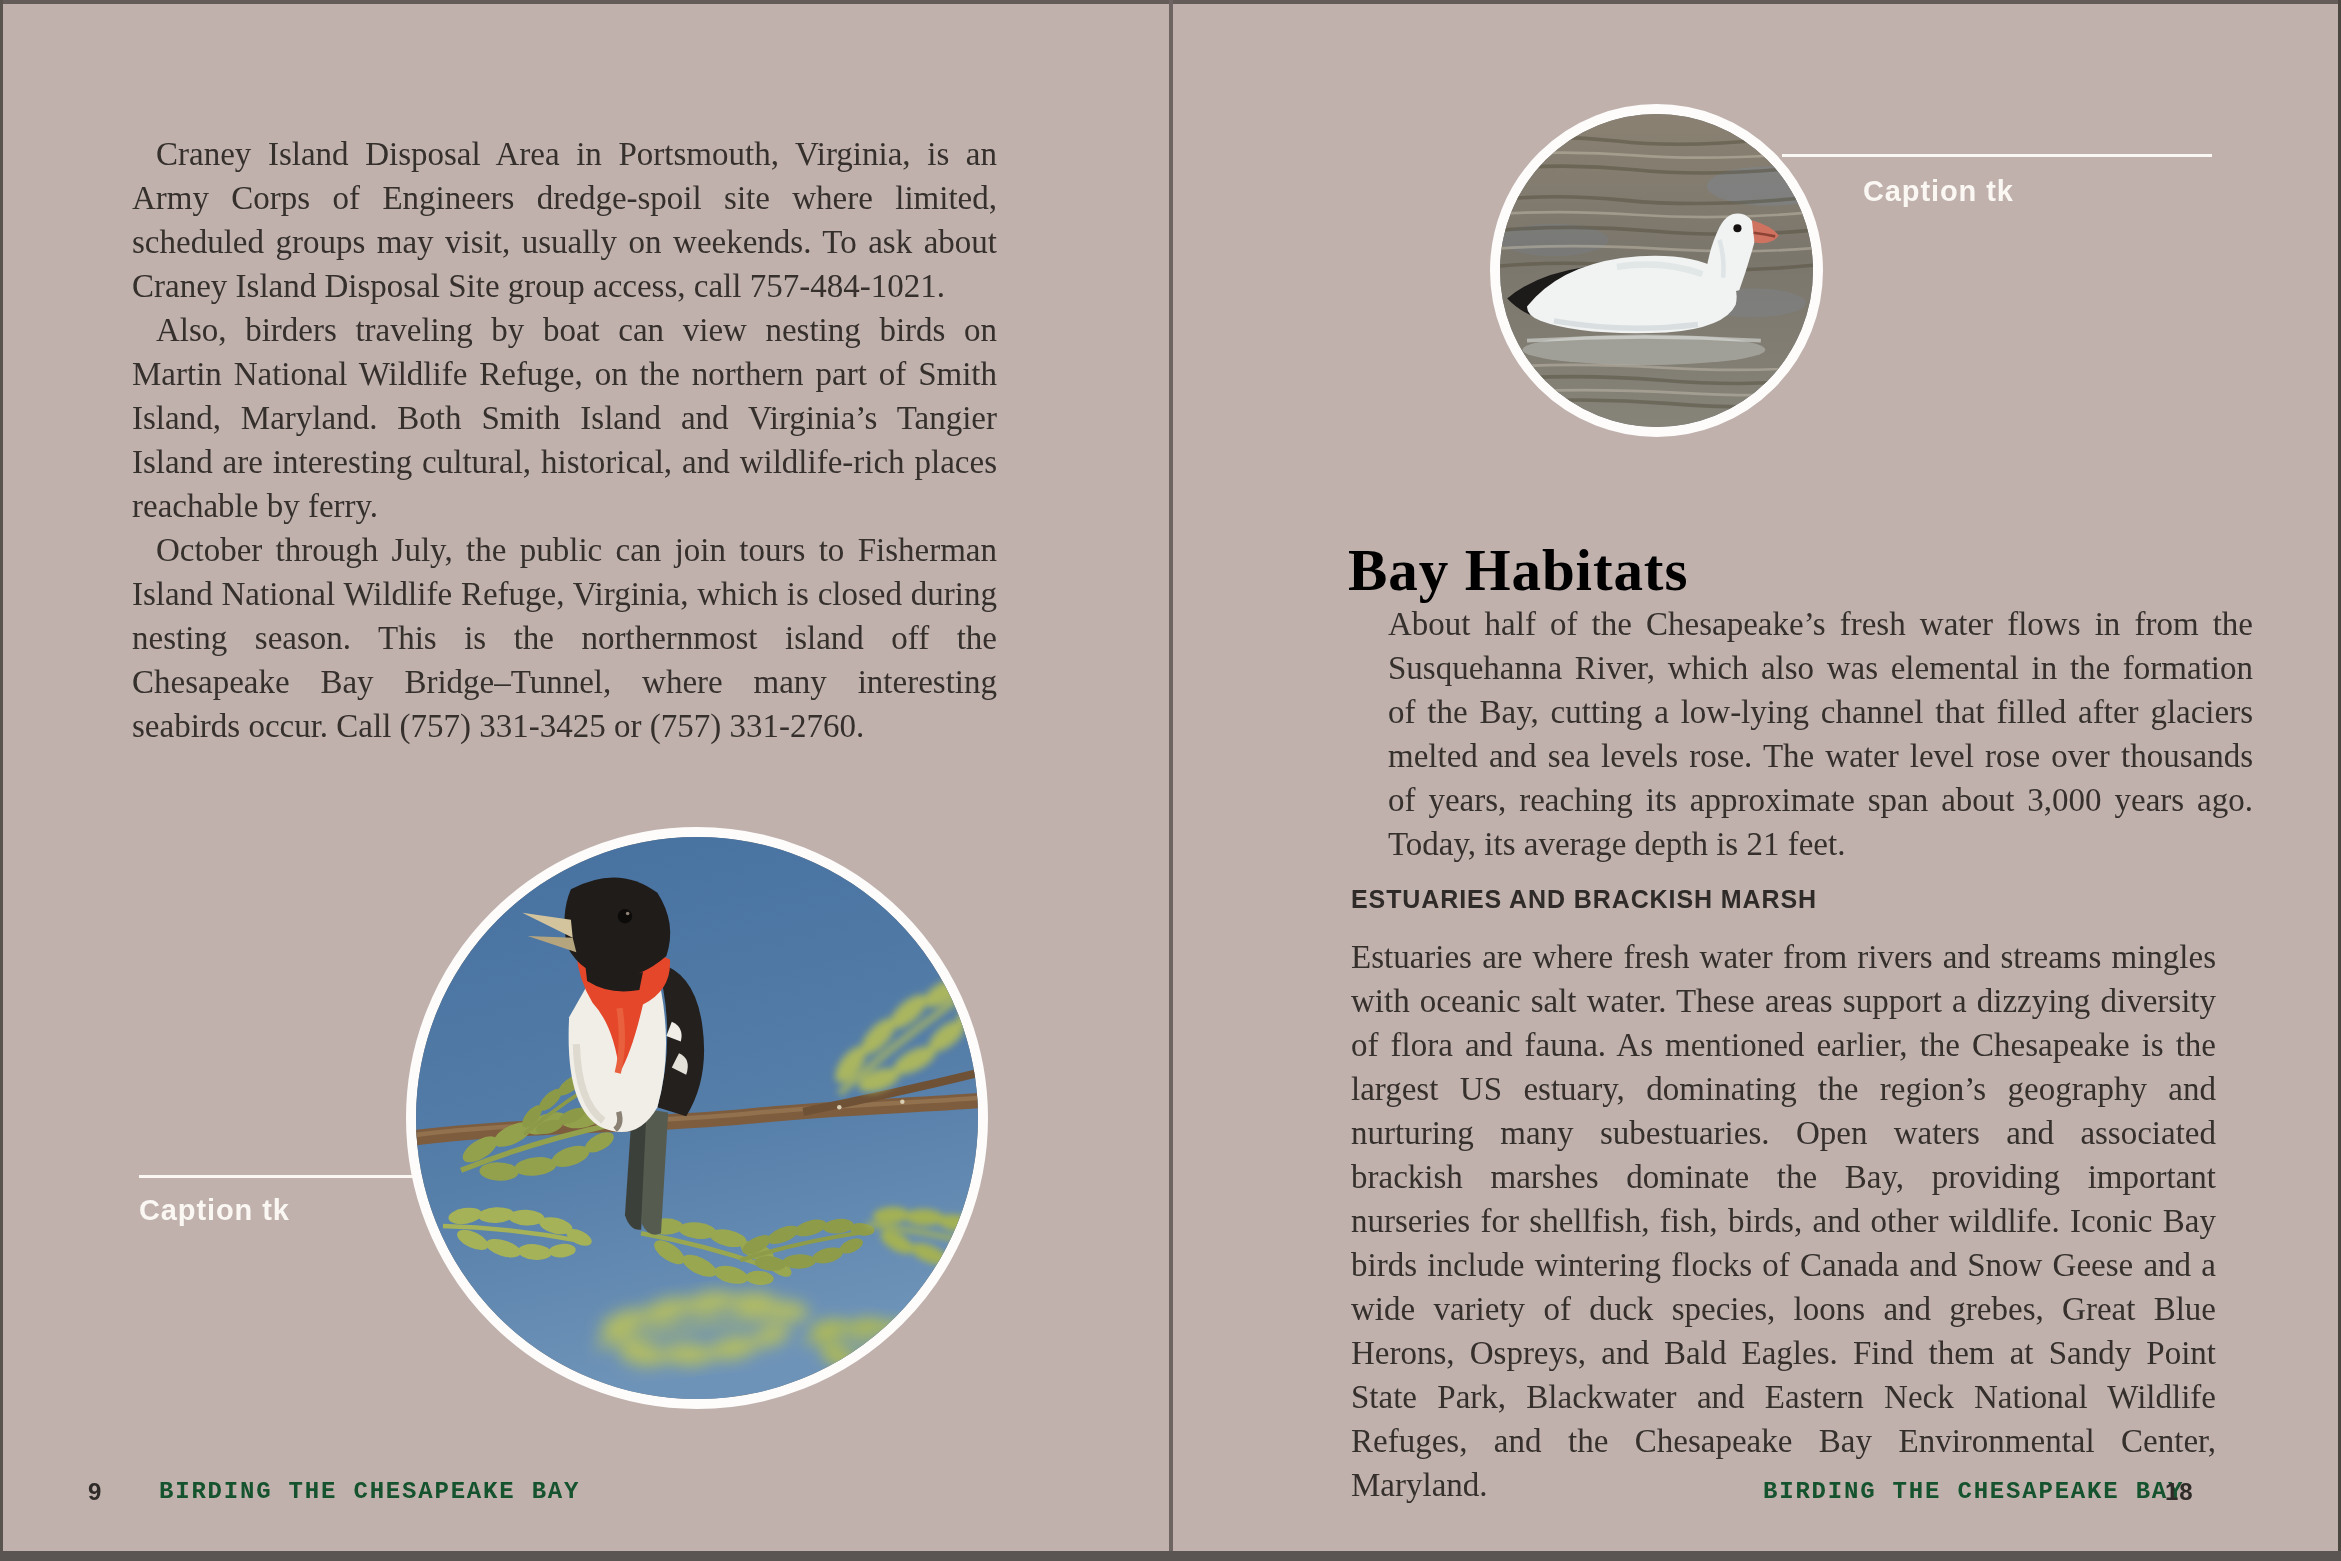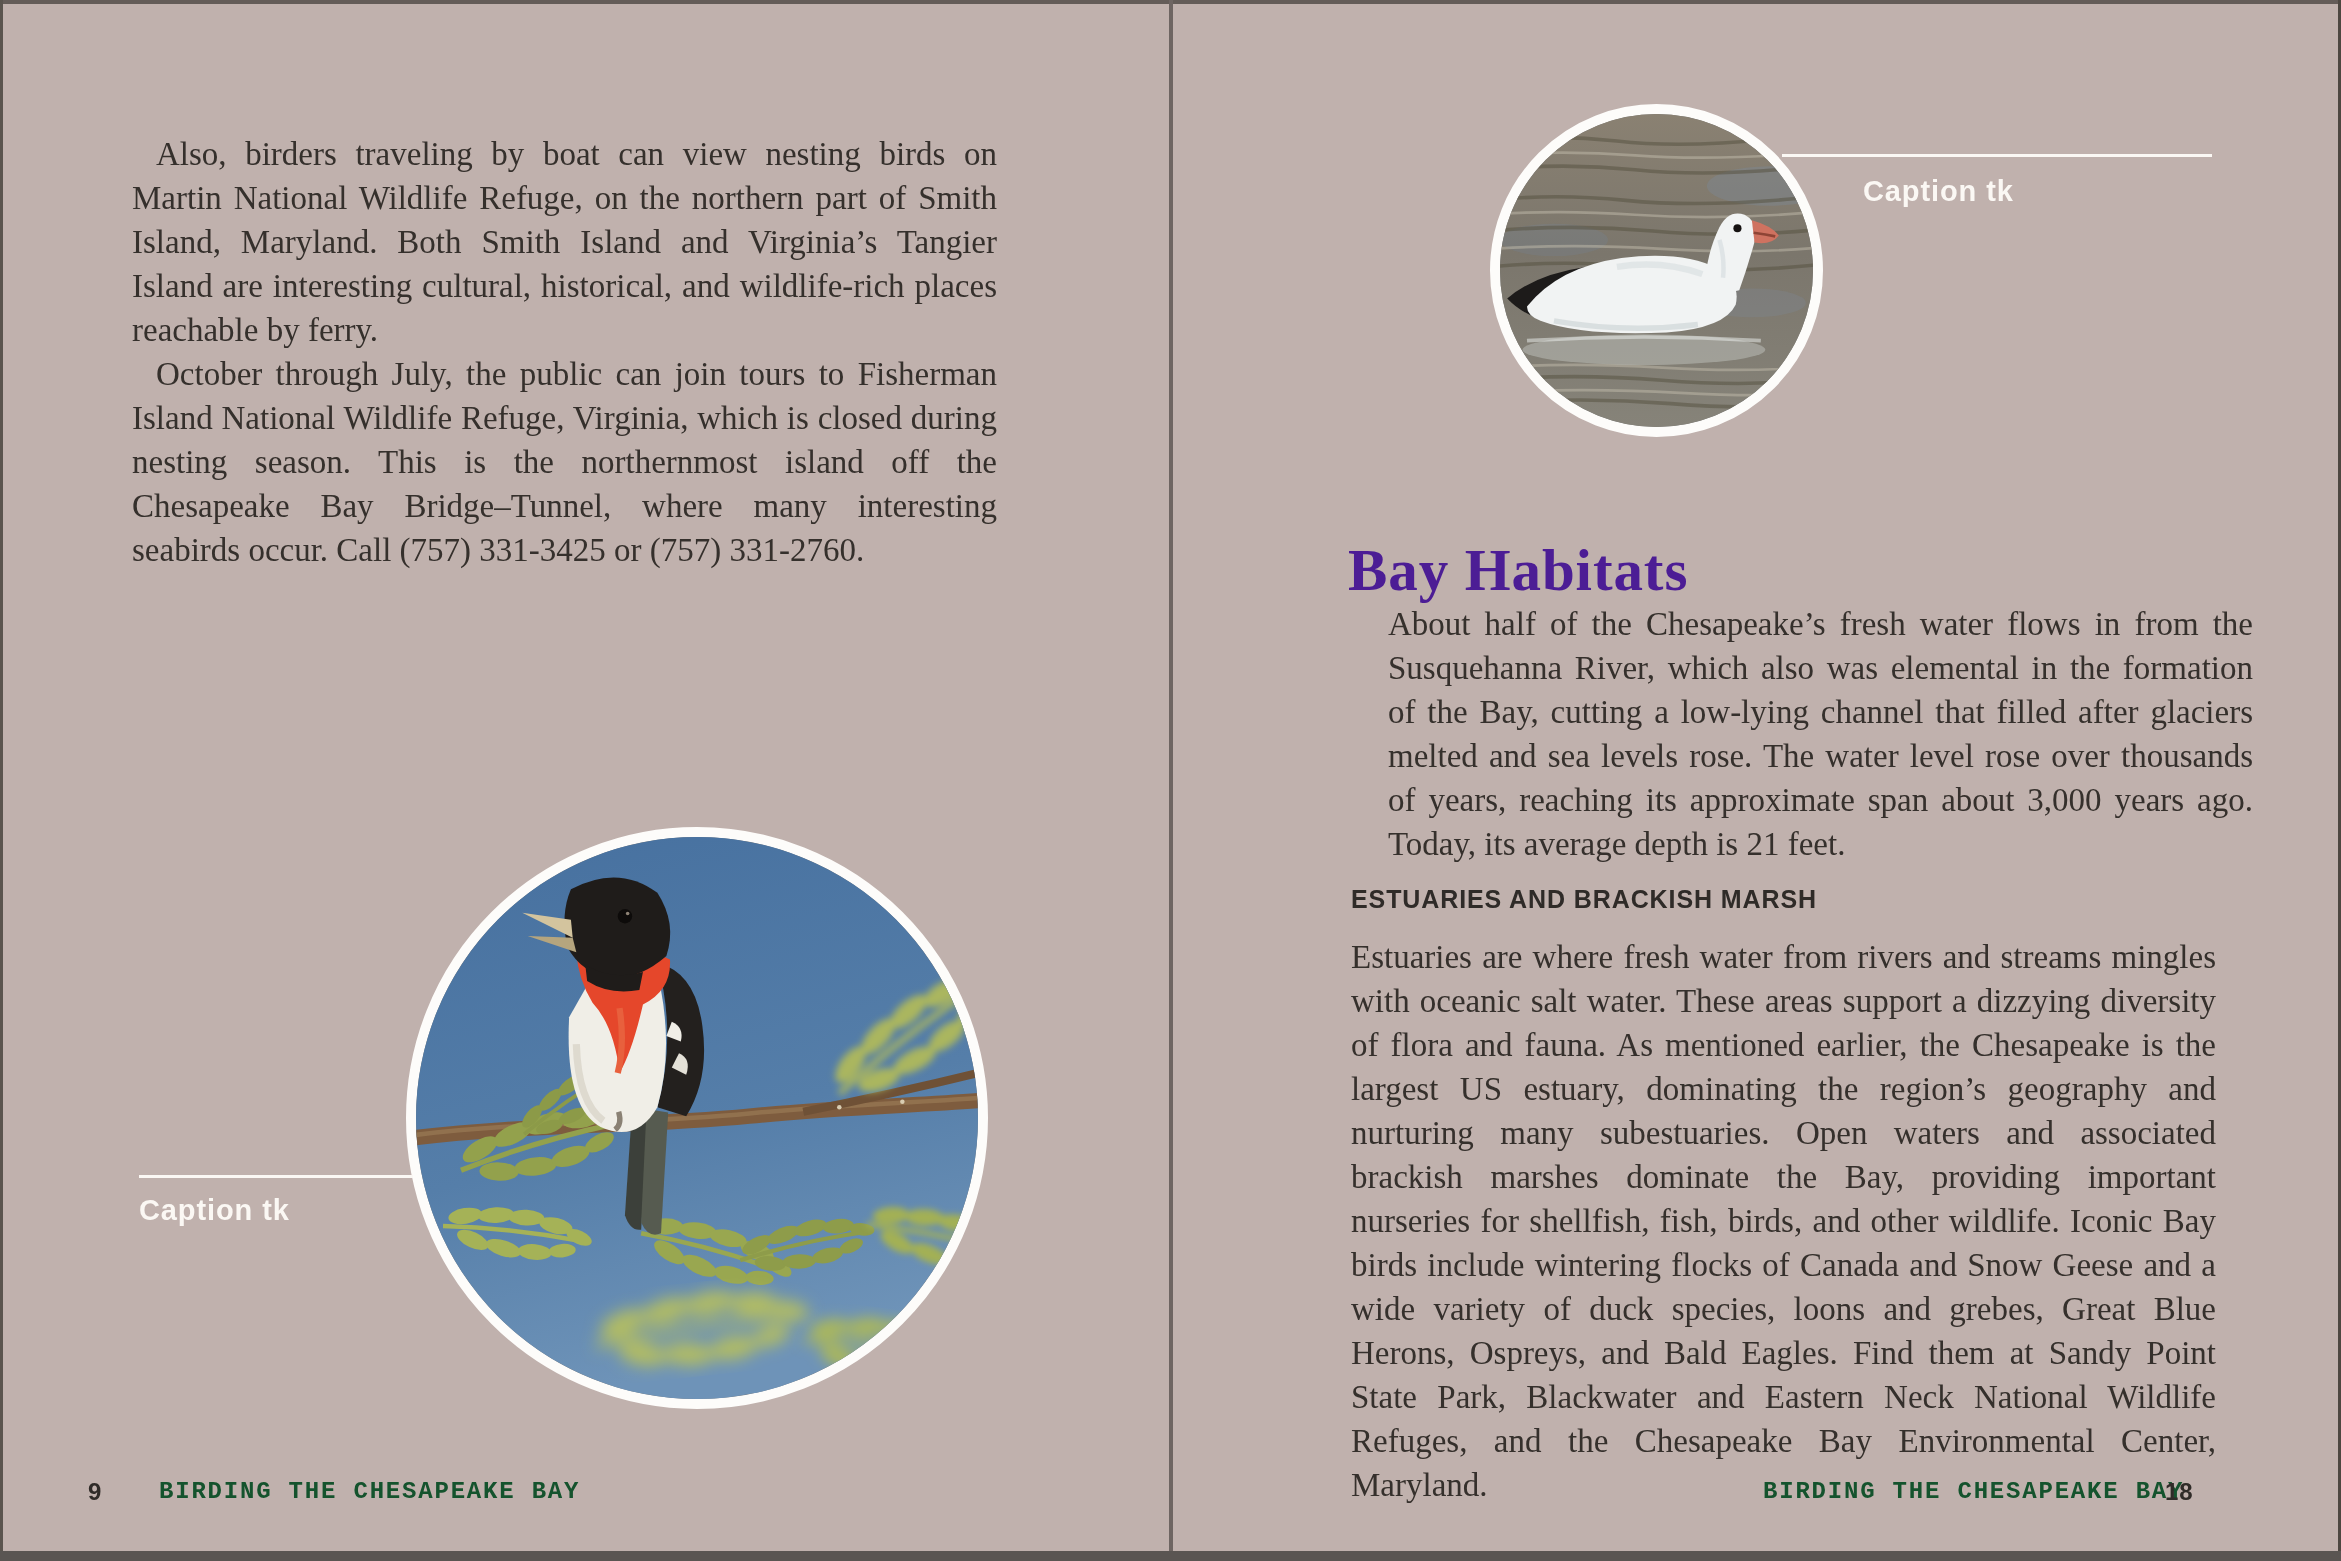--- a/index.html
+++ b/index.html
@@ -30,21 +30,21 @@
 
   .left-text{left:132px;top:132px;width:865px;}
   .right-intro{left:1388px;top:602px;width:865px;}
   .right-sub{left:1351px;top:935px;width:865px;}
 
   .page-title{
     position:absolute;left:1348px;top:497px;
     font-family:"Liberation Serif", serif;
     font-weight:600;
     font-size:59px;line-height:67px;
-    color:#4c1d95;
+    color:#000000;
     letter-spacing:0.9px;
   }
   .subsection-heading{
     position:absolute;left:1351px;top:885px;
     font-family:Liberation Sans, sans-serif;
     font-weight:700;font-size:25px;letter-spacing:0.9px;
     color:#2f2b28;
   }
 
   
@@ -92,20 +92,21 @@
 
 <div class="spread">
 
   <div class="edge-top"></div>
   <div class="edge-left"></div>
   <div class="edge-right"></div>
   <div class="divider"></div>
   <div class="bottom-bar"></div>
 
   <div class="body-text left-text">
+    <p>Craney Island Disposal Area in Portsmouth, Virginia, is an Army Corps of Engineers dredge-spoil site where limited, scheduled groups may visit, usually on weekends. To ask about Craney Island Disposal Site group access, call 757-484-1021.</p>
     <p>Also, birders traveling by boat can view nesting birds on Martin National Wildlife Refuge, on the northern part of Smith Island, Maryland. Both Smith Island and Virginia’s Tangier Island are interesting cultural, historical, and wildlife-rich places reachable by ferry.</p>
     <p>October through July, the public can join tours to Fisherman Island National Wildlife Refuge, Virginia, which is closed during nesting season. This is the northernmost island off the Chesapeake Bay Bridge–Tunnel, where many interesting seabirds occur. Call (757) 331-3425 or (757) 331-2760.</p>
   </div>
 
   <div class="photo-circle photo-left">
     <svg viewBox="0 0 624 624" preserveAspectRatio="xMidYMid slice">
       <defs>
         <linearGradient id="sky" x1="0" y1="0" x2="0.25" y2="1">
           <stop offset="0" stop-color="#46709f"></stop>
           <stop offset="0.6" stop-color="#557ea9"></stop>

